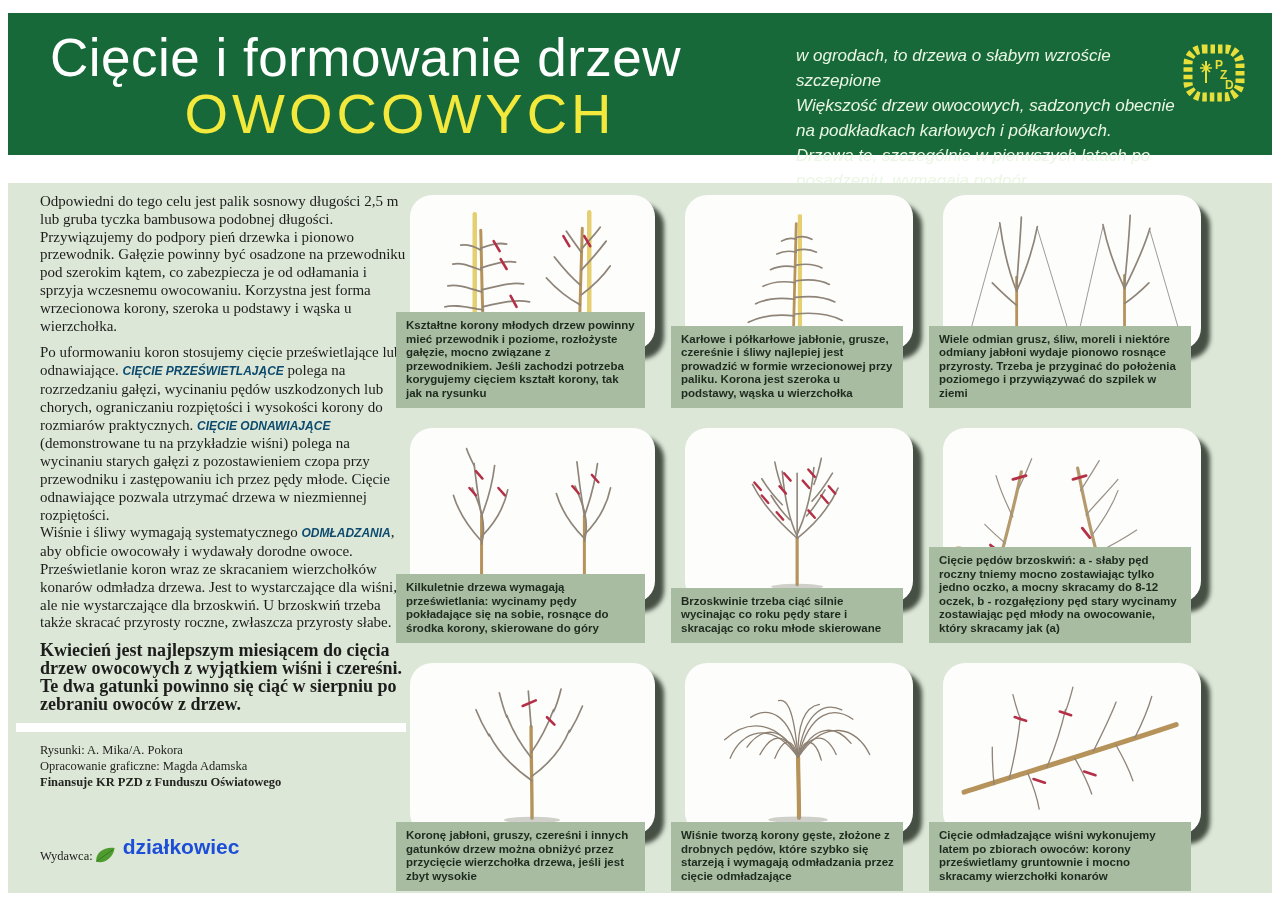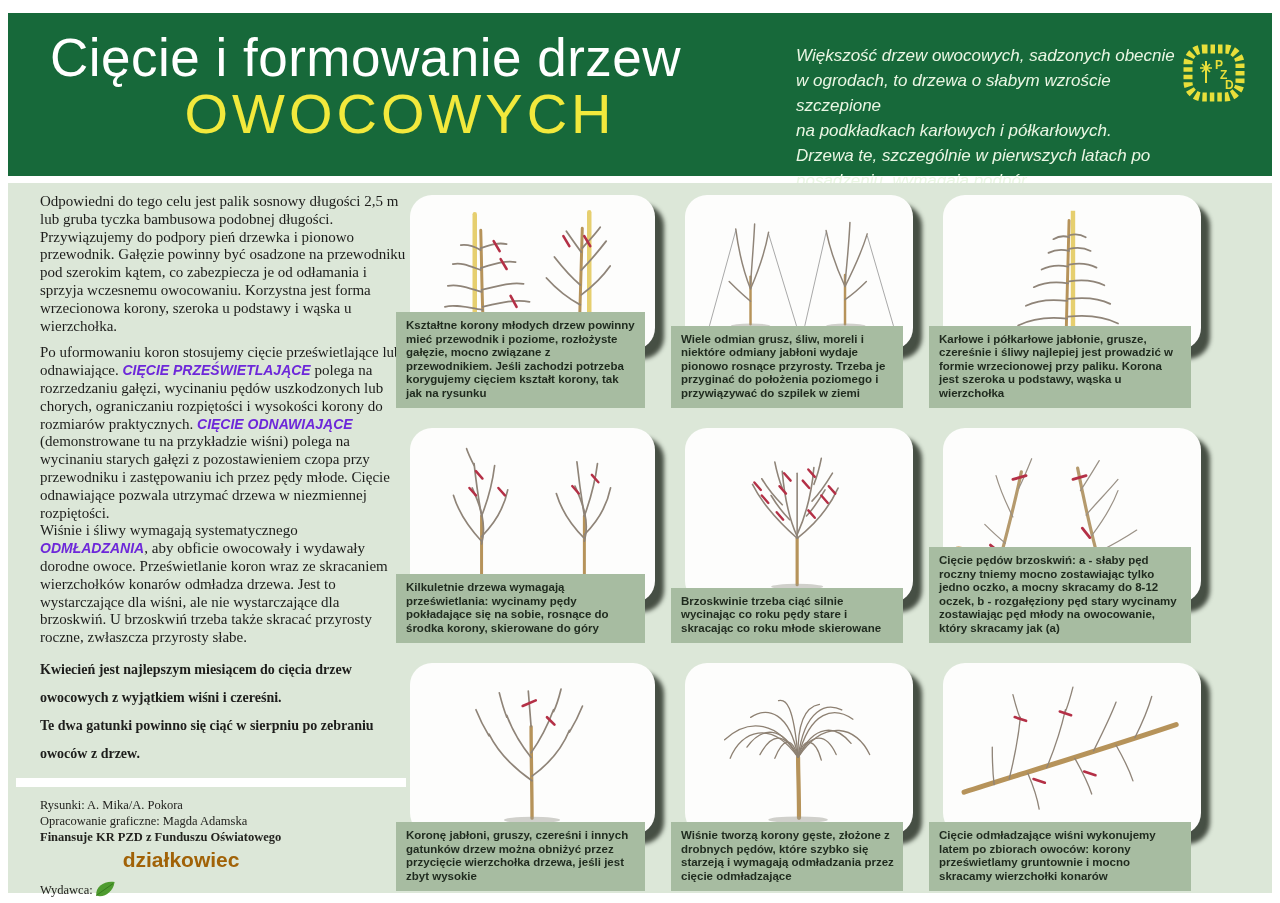--- a/index.html
+++ b/index.html
@@ -1,38 +1,38 @@
 <!DOCTYPE html>
 <html lang="pl"><head>
 <meta charset="utf-8">
 <style>
   html,body{margin:0;padding:0;background:#ffffff;}
   .poster{position:relative;width:1280px;height:903px;background:#ffffff;overflow:hidden;
           font-family:"Liberation Serif",serif;}
   
-  .header{position:absolute;left:8px;top:13px;width:1264px;height:163px;background:#17693a;}
+  .header{position:absolute;left:8px;top:13px;width:1264px;height:142px;background:#17693a;}
   .title{position:absolute;left:42px;top:16px;width:700px;font-family:"Liberation Sans",sans-serif;}
   .title-1{color:#ffffff;font-size:53px;line-height:1.08;letter-spacing:0.5px;text-align:left;white-space:nowrap;}
   .title-2{color:#f2e93c;font-size:56px;line-height:1.0;letter-spacing:4px;text-align:center;white-space:nowrap;}
   .intro{position:absolute;left:788px;top:30px;width:392px;font-family:"Liberation Sans",sans-serif;
          font-style:italic;color:#eaf6e3;font-size:17px;line-height:25px;}
   .logo-pzd{position:absolute;right:26px;top:28px;width:64px;height:64px;}
   .logo-pzd text{font-family:"Liberation Sans",sans-serif;font-weight:bold;}
   
   .bodyarea{position:absolute;left:8px;top:183px;width:1264px;height:710px;background:#dce7d8;}
   .left-col{position:absolute;left:32px;top:10px;width:366px;color:#1d1d1b;font-size:15px;line-height:17.8px;}
   .left-col p{margin:0 0 9px 0;}
-  .red{color:#6d28d9;font-family:"Liberation Sans",sans-serif;font-weight:bold;font-style:italic;font-size:14px;}
-  .bold-para{font-weight:bold;font-size:14px;line-height:28px;}
+  .red{color:#0c4a6e;font-family:"Liberation Sans",sans-serif;font-weight:bold;font-style:italic;font-size:12px;}
+  .bold-para{font-weight:bold;font-size:18px;line-height:18px;}
   .divider{height:9px;background:#ffffff;margin:10px 0 10px -24px;width:390px;}
   .credits{font-size:12.5px;line-height:16px;color:#23231f;}
   .credits .cbold{font-weight:bold;}
   .publisher-row{display:flex;align-items:center;gap:0;margin:7px 0 9px 0;}
   .dz-logo{display:flex;align-items:center;gap:6px;}
-  .dz-word{font-family:"Liberation Sans",sans-serif;font-weight:bold;font-size:21px;color:#a16207;line-height:0.8;}
+  .dz-word{font-family:"Liberation Sans",sans-serif;font-weight:bold;font-size:21px;color:#1d4ed8;line-height:0.8;margin-top:42px;}
   .dz-sub{font-family:"Liberation Sans",sans-serif;font-size:9px;letter-spacing:3px;color:#c2c7bd;margin-top:43px;}
   
   .cards{position:absolute;left:402px;top:12px;display:grid;
          grid-template-columns:245px 228px 258px;grid-template-rows:213px 215px 228px;
          column-gap:30px;row-gap:20px;}
   .cell{position:relative;}
   .card{position:absolute;left:0;right:0;top:0;background:#fdfdfc;border-radius:22px;
         box-shadow:9px 9px 4px rgba(28,36,26,0.78);}
   .r1 .card{height:155px;} .r2 .card{height:175px;} .r3 .card{height:172px;}
   .card svg{display:block;width:100%;height:100%;padding:4px 8px;box-sizing:border-box;}
@@ -45,22 +45,22 @@
 <body>
 
 <div class="poster">
 
   <div class="header">
     <div class="title">
       <div class="title-1">Cięcie i formowanie drzew</div>
       <div class="title-2">OWOCOWYCH</div>
     </div>
     <div class="intro">
+      <div>w ogrodach, to drzewa o słabym wzroście szczepione</div>
       <div>Większość drzew owocowych, sadzonych obecnie</div>
-      <div>w ogrodach, to drzewa o słabym wzroście szczepione</div>
       <div>na podkładkach karłowych i półkarłowych.</div>
       <div>Drzewa te, szczególnie w pierwszych latach po</div>
       <div>posadzeniu, wymagają podpór.</div>
     </div>
     <svg class="logo-pzd" viewBox="0 0 64 64">
       <rect x="6" y="8" width="52" height="48" rx="15" fill="none" stroke="#e8df3a" stroke-width="9" stroke-dasharray="4.5 3"></rect>
       <rect x="12" y="14" width="40" height="36" rx="10" fill="#17693a"></rect>
       <path d="M24,20 v22" stroke="#e8df3a" stroke-width="2"></path>
       <path d="M18,27 h12 M20,23 l8,8 M28,23 l-8,8" stroke="#e8df3a" stroke-width="1.6"></path>
       <path d="M24,44 c-2,-3 2,-6 0,-9 c2,3 -2,6 0,9 z" fill="#e8df3a"></path>
@@ -136,48 +136,20 @@
             </g>
             <ellipse cx="62" cy="135" rx="26" ry="3" fill="#9a9a90" opacity="0.45"></ellipse>
             <ellipse cx="166" cy="135" rx="26" ry="3" fill="#9a9a90" opacity="0.45"></ellipse>
           </svg>
         </div>
         <div class="caption">Kształtne korony młodych drzew powinny mieć przewodnik i poziome, rozłożyste gałęzie, mocno związane z przewodnikiem. Jeśli zachodzi potrzeba korygujemy cięciem kształt korony, tak jak na rysunku</div>
       </div>
 
       <div class="cell r1">
         <div class="card">
-          <svg viewBox="0 0 258 150">
-            <g stroke="#8f8478" stroke-width="1.8" fill="none" stroke-linecap="round">
-              <path d="M70,138 C70,115 70,95 70,80" stroke="#b6935a" stroke-width="3"></path>
-              <path d="M70,95 C60,70 55,45 52,22"></path>
-                <path d="M70,90 C72,60 74,38 75,16"></path>
-              <path d="M70,95 C80,72 88,48 92,26"></path>
-                <path d="M70,110 C58,100 50,92 44,86"></path>
-              <path d="M185,138 C185,112 185,92 185,78" stroke="#b6935a" stroke-width="3"></path>
-              <path d="M185,92 C173,66 166,44 162,24"></path>
-                <path d="M185,88 C188,58 190,36 191,14"></path>
-              <path d="M185,92 C196,70 206,48 212,28"></path>
-                <path d="M185,108 C197,100 205,92 211,86"></path>
-            </g>
-            <g stroke="#8a8a8a" stroke-width="0.9">
-              <line x1="52" y1="24" x2="20" y2="140"></line>
-                <line x1="92" y1="28" x2="126" y2="140"></line>
-              <line x1="162" y1="26" x2="136" y2="140"></line>
-                <line x1="212" y1="30" x2="244" y2="140"></line>
-            </g>
-            <ellipse cx="70" cy="140" rx="24" ry="3" fill="#9a9a90" opacity="0.45"></ellipse>
-            <ellipse cx="186" cy="140" rx="24" ry="3" fill="#9a9a90" opacity="0.45"></ellipse>
-          </svg>
-        </div>
-        <div class="caption">Wiele odmian grusz, śliw, moreli i niektóre odmiany jabłoni wydaje pionowo rosnące przyrosty. Trzeba je przyginać do położenia poziomego i przywiązywać do szpilek w ziemi</div>
-      </div>
-
-      <div class="cell r1">
-        <div class="card">
           <svg viewBox="0 0 230 150">
             <line x1="116" y1="12" x2="116" y2="140" stroke="#e6cf6f" stroke-width="4.5"></line>
             <g stroke="#8f8478" stroke-width="1.8" fill="none" stroke-linecap="round">
               <path d="M109,140 C110,100 111,55 112,22" stroke="#b6935a" stroke-width="3"></path>
               <path d="M110,122 C92,120 74,122 60,129"></path>
                 <path d="M111,120 C130,118 148,120 162,127"></path>
               <path d="M110,104 C94,102 80,103 68,109"></path>
                 <path d="M111,102 C128,100 142,101 154,107"></path>
               <path d="M111,86 C98,84 86,85 76,90"></path>
                 <path d="M112,84 C126,82 138,83 148,88"></path>
@@ -185,20 +157,48 @@
                 <path d="M112,67 C123,65 132,66 140,70"></path>
               <path d="M112,53 C104,51 97,52 91,55"></path>
                 <path d="M112,51 C121,49 128,50 134,53"></path>
               <path d="M112,39 C106,37 101,38 96,41"></path>
                 <path d="M112,37 C119,35 124,36 129,39"></path>
             </g>
             <ellipse cx="113" cy="142" rx="30" ry="3" fill="#9a9a90" opacity="0.45"></ellipse>
           </svg>
         </div>
         <div class="caption">Karłowe i półkarłowe jabłonie, grusze, czereśnie i śliwy najlepiej jest prowadzić w formie wrzecionowej przy paliku. Korona jest szeroka u podstawy, wąska u wierzchołka</div>
+      </div>
+
+      <div class="cell r1">
+        <div class="card">
+          <svg viewBox="0 0 258 150">
+            <g stroke="#8f8478" stroke-width="1.8" fill="none" stroke-linecap="round">
+              <path d="M70,138 C70,115 70,95 70,80" stroke="#b6935a" stroke-width="3"></path>
+              <path d="M70,95 C60,70 55,45 52,22"></path>
+                <path d="M70,90 C72,60 74,38 75,16"></path>
+              <path d="M70,95 C80,72 88,48 92,26"></path>
+                <path d="M70,110 C58,100 50,92 44,86"></path>
+              <path d="M185,138 C185,112 185,92 185,78" stroke="#b6935a" stroke-width="3"></path>
+              <path d="M185,92 C173,66 166,44 162,24"></path>
+                <path d="M185,88 C188,58 190,36 191,14"></path>
+              <path d="M185,92 C196,70 206,48 212,28"></path>
+                <path d="M185,108 C197,100 205,92 211,86"></path>
+            </g>
+            <g stroke="#8a8a8a" stroke-width="0.9">
+              <line x1="52" y1="24" x2="20" y2="140"></line>
+                <line x1="92" y1="28" x2="126" y2="140"></line>
+              <line x1="162" y1="26" x2="136" y2="140"></line>
+                <line x1="212" y1="30" x2="244" y2="140"></line>
+            </g>
+            <ellipse cx="70" cy="140" rx="24" ry="3" fill="#9a9a90" opacity="0.45"></ellipse>
+            <ellipse cx="186" cy="140" rx="24" ry="3" fill="#9a9a90" opacity="0.45"></ellipse>
+          </svg>
+        </div>
+        <div class="caption">Wiele odmian grusz, śliw, moreli i niektóre odmiany jabłoni wydaje pionowo rosnące przyrosty. Trzeba je przyginać do położenia poziomego i przywiązywać do szpilek w ziemi</div>
       </div>
 
       <div class="cell r2">
         <div class="card">
           <svg viewBox="0 0 245 175">
             <g stroke="#8f8478" stroke-width="1.8" fill="none" stroke-linecap="round">
               <path d="M68,162 C68,130 68,105 68,88" stroke="#b6935a" stroke-width="3.2"></path>
               <path d="M68,115 C54,100 44,86 38,66"></path>
                 <path d="M68,110 C82,96 92,80 96,60"></path>
               <path d="M68,118 C74,96 66,76 58,58"></path>

